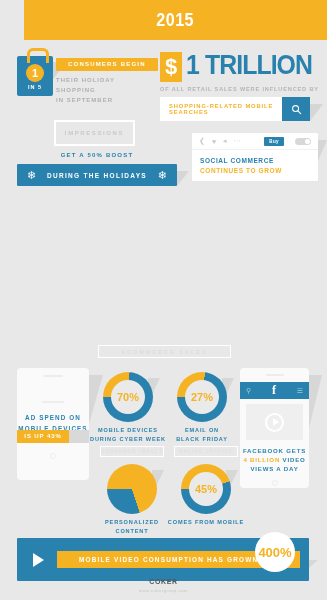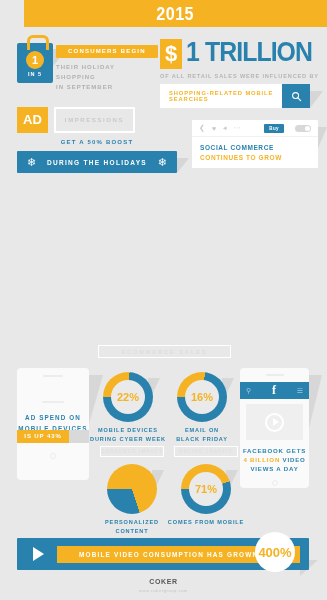--- a/index.html
+++ b/index.html
@@ -6,21 +6,21 @@
   html, body {
     width: 327px; height: 600px;
     background: #e9e9e9;
     font-family: "Liberation Sans", sans-serif;
     overflow: hidden;
   }
   .page { position: relative; width: 327px; height: 600px; background: #e8e8e8; }
 
   
   .topbar {
-    height: 27px; background: #f5b324;
+    height: 40px; background: #f5b324;
     display: flex; align-items: center; justify-content: center; margin-left: 24px;
   }
   .year {
     color: #ffffff; font-size: 19px; font-weight: bold;
     letter-spacing: .5px; font-family: "Liberation Sans Narrow","Liberation Sans",sans-serif;
     transform: scaleX(.85);
   }
   .titleblock { background: #f7f7f7; padding: 8px 0 14px; text-align: center; }
   .t-line {
     color: #2982ad; font-weight: bold; line-height: .98;
@@ -255,21 +255,21 @@
   .phone-r .home { width: 6px; height: 6px; border: 1px solid #ededed; border-radius: 50%;
                    margin: 7px auto 0; }
   .pr-shadow {
     position: absolute; left: 309px; top: 375px;
     border-top: 53px solid rgba(150,150,150,.20);
     border-right: 13px solid transparent; border-bottom: 53px solid transparent;
   }
 
   
   .banner {
-    position: absolute; left: 17px; top: 538px; width: 292px; height: 32px;
+    position: absolute; left: 17px; top: 538px; width: 292px; height: 43px;
     background: #2982ad; display: flex; align-items: center; border-radius: 1px;
   }
   .banner .ptri {
     width: 0; height: 0; border-left: 11px solid #fff;
     border-top: 7px solid transparent; border-bottom: 7px solid transparent;
     margin-left: 16px;
   }
   .banner .ybar {
     margin-left: 13px; flex: 1; height: 17px; background: #f5b324; margin-right: 9px;
     display: flex; align-items: center;
@@ -310,21 +310,20 @@
     <div class="bag">
       <div class="bag-circle">1</div>
       <div class="bag-in5">IN 5</div>
     </div>
     <div class="pill-cb">CONSUMERS BEGIN</div>
     <div class="cb-sub">
       <div>THEIR HOLIDAY SHOPPING</div>
       <div>IN SEPTEMBER</div>
     </div>
 
-    <div class="ad-box">AD</div>
     <div class="imp-box">IMPRESSIONS</div>
     <div class="boost">GET A 50% BOOST</div>
     <div class="hol-shadow"></div>
     <div class="hol-bar">
       <span class="flake2">❄</span>
       <span class="lbl">DURING THE HOLIDAYS</span>
       <span class="flake2">❄</span>
     </div>
 
     <div class="dollar">$</div>
@@ -368,31 +367,31 @@
     <div class="as2">MOBILE DEVICES</div>
     <div class="as-band">
       <div class="fill">IS UP 43%</div>
     </div>
     <div class="home"></div>
   </div>
 
   <div class="d-shadow" style="left:148px; top:378px;"></div>
   <div class="donut" style="left:103px; top:372px;">
     <div class="ring" id="ring0" style="background: conic-gradient(from -90deg, rgb(245, 179, 36) 0deg, rgb(245, 179, 36) 93.6deg, rgb(41, 130, 173) 93.6deg, rgb(41, 130, 173) 360deg);"></div>
-    <div class="hole">22%</div>
+    <div class="hole">70%</div>
   </div>
   <div class="dlabel" style="left:85px; top:426px;">
     <div>MOBILE DEVICES</div>
     <div>DURING CYBER WEEK</div>
   </div>
 
   <div class="d-shadow" style="left:222px; top:378px;"></div>
   <div class="donut" style="left:177px; top:372px;">
     <div class="ring" id="ring1" style="background: conic-gradient(from -90deg, rgb(245, 179, 36) 0deg, rgb(245, 179, 36) 97.2deg, rgb(41, 130, 173) 97.2deg, rgb(41, 130, 173) 360deg);"></div>
-    <div class="hole">16%</div>
+    <div class="hole">27%</div>
   </div>
   <div class="dlabel" style="left:159px; top:426px;">
     <div>EMAIL ON</div>
     <div>BLACK FRIDAY</div>
   </div>
 
   <div class="minibox" style="left:100px; top:446px; width:64px;">
     <span>CONSUMER IMPACT</span>
   </div>
   <div class="minibox" style="left:174px; top:446px; width:64px;">
@@ -403,21 +402,21 @@
   <div class="donut" style="left:107px; top:464px;">
     <div class="ring" id="ring2" style="background: conic-gradient(from -90deg, rgb(245, 179, 36) 0deg, rgb(245, 179, 36) 252deg, rgb(41, 130, 173) 252deg, rgb(41, 130, 173) 360deg);"></div>
   </div>
   <div class="dlabel" style="left:89px; top:518px;">
     <div>PERSONALIZED CONTENT</div>
   </div>
 
   <div class="d-shadow" style="left:226px; top:470px;"></div>
   <div class="donut" style="left:181px; top:464px;">
     <div class="ring" id="ring3" style="background: conic-gradient(from -90deg, rgb(245, 179, 36) 0deg, rgb(245, 179, 36) 162deg, rgb(41, 130, 173) 162deg, rgb(41, 130, 173) 360deg);"></div>
-    <div class="hole">71%</div>
+    <div class="hole">45%</div>
   </div>
   <div class="dlabel" style="left:163px; top:518px;">
     <div>COMES FROM MOBILE</div>
   </div>
 
   <div class="pr-shadow"></div>
   <div class="phone-r">
     <div class="nub"></div>
     <div class="fb-bar">
       <span class="ic">⚲</span>

